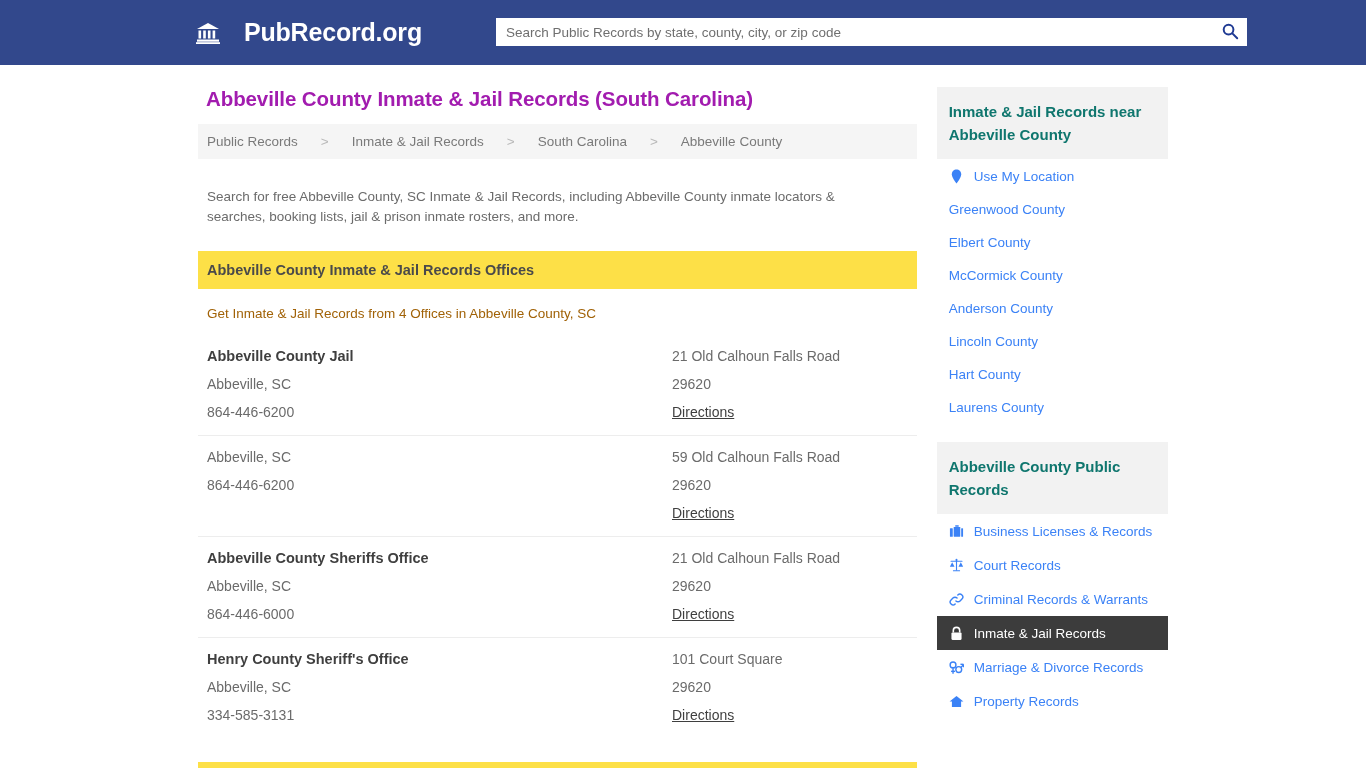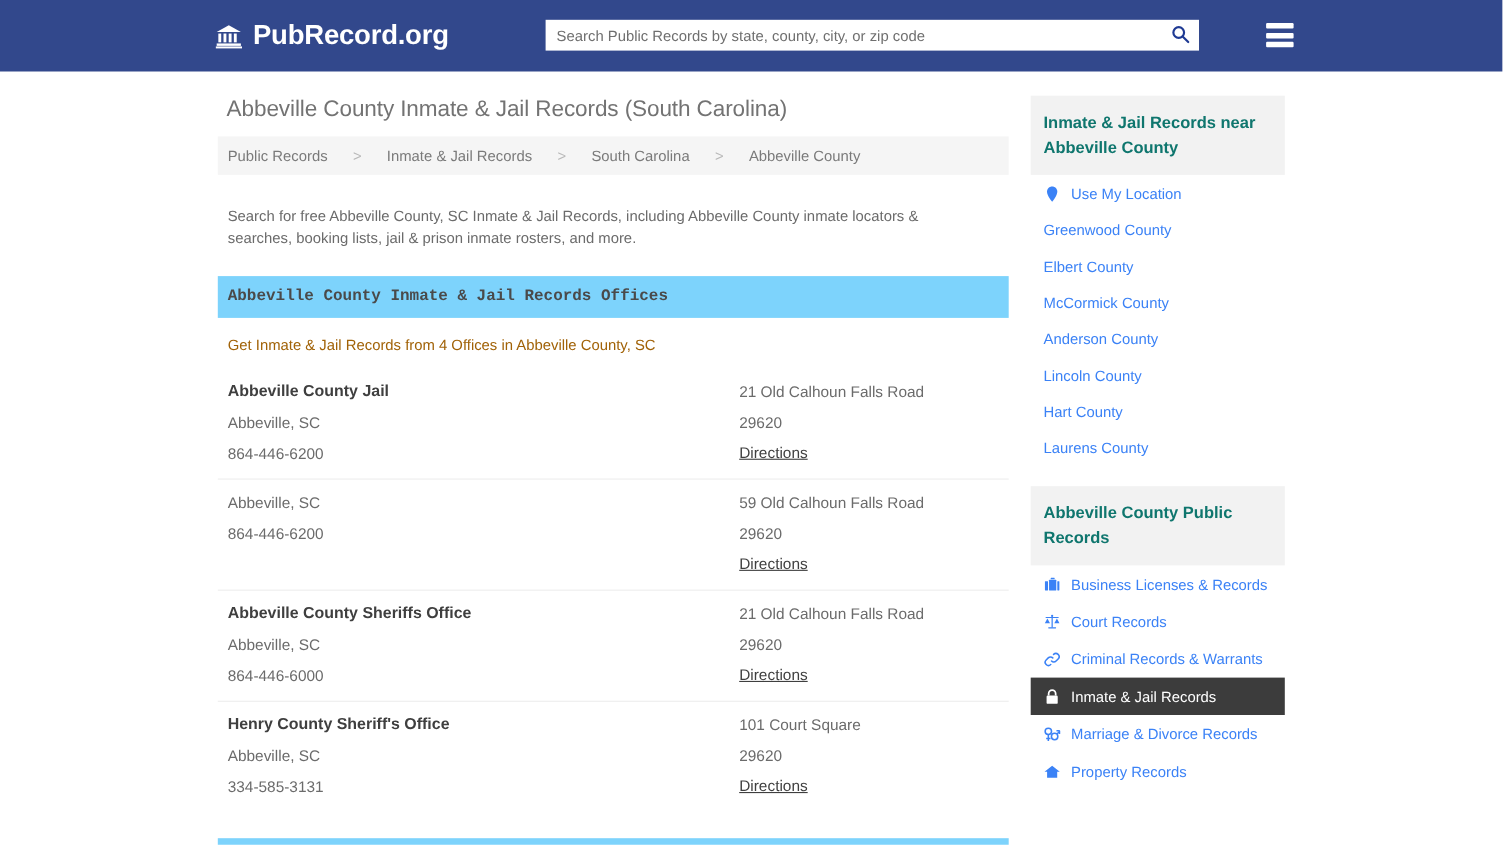--- a/index.html
+++ b/index.html
@@ -15,38 +15,38 @@
   .site-header {
     height: 65px;
     background: #32488c;
     display: flex;
     align-items: center;
     position: relative;
   }
   .brand {
     display: flex;
     align-items: center;
-    gap: 10px;
+    gap: 24px;
     margin-left: 196px;
     text-decoration: none;
     cursor: pointer;
   }
   .brand-icon { width: 24px; height: 24px; display: block; }
   .brand-text {
     color: #ffffff;
     font-size: 25px;
     font-weight: bold;
     letter-spacing: -0.2px;
     white-space: nowrap;
   }
   .search-wrap {
     position: absolute;
     left: 496px;
     top: 18px;
-    width: 594px;
+    width: 751px;
     height: 28px;
     background: #ffffff;
     display: flex;
     align-items: center;
   }
   .search-input {
     flex: 1;
     height: 100%;
     border: none;
     outline: none;
@@ -88,22 +88,22 @@
     margin: 0 auto;
     display: flex;
     gap: 20px;
     padding-top: 22px;
   }
   .main-col { width: 730px; }
   .side-col { width: 235px; }
 
   h1.page-title {
     font-size: 20.5px;
-    font-weight: normal;
-    color: #737373;
+    font-weight: bold;
+    color: #a21caf;
     margin: 0 0 13px 8px;
     letter-spacing: -0.1px;
   }
 
   
   .breadcrumb {
     background: #f5f5f5;
     padding: 10px 9px;
     font-size: 13.5px;
     color: #7a7a7a;
@@ -118,27 +118,26 @@
   .intro {
     font-size: 13.5px;
     line-height: 20px;
     color: #6b6b6b;
     padding: 14px 9px 0 9px;
     max-width: 690px;
   }
 
   
   .section-head {
-    background: #7dd3fc;
+    background: #fde047;
     margin-top: 24px;
     padding: 11px 9px;
     font-size: 14.5px;
     font-weight: bold;
     color: #4a4a4a;
-    font-family: Liberation Mono, monospace;
   }
   .section-sub {
     font-size: 13.5px;
     color: #a16207;
     padding: 17px 9px 0 9px;
   }
 
   
   .office-list { margin-top: 14px; }
   .office {

